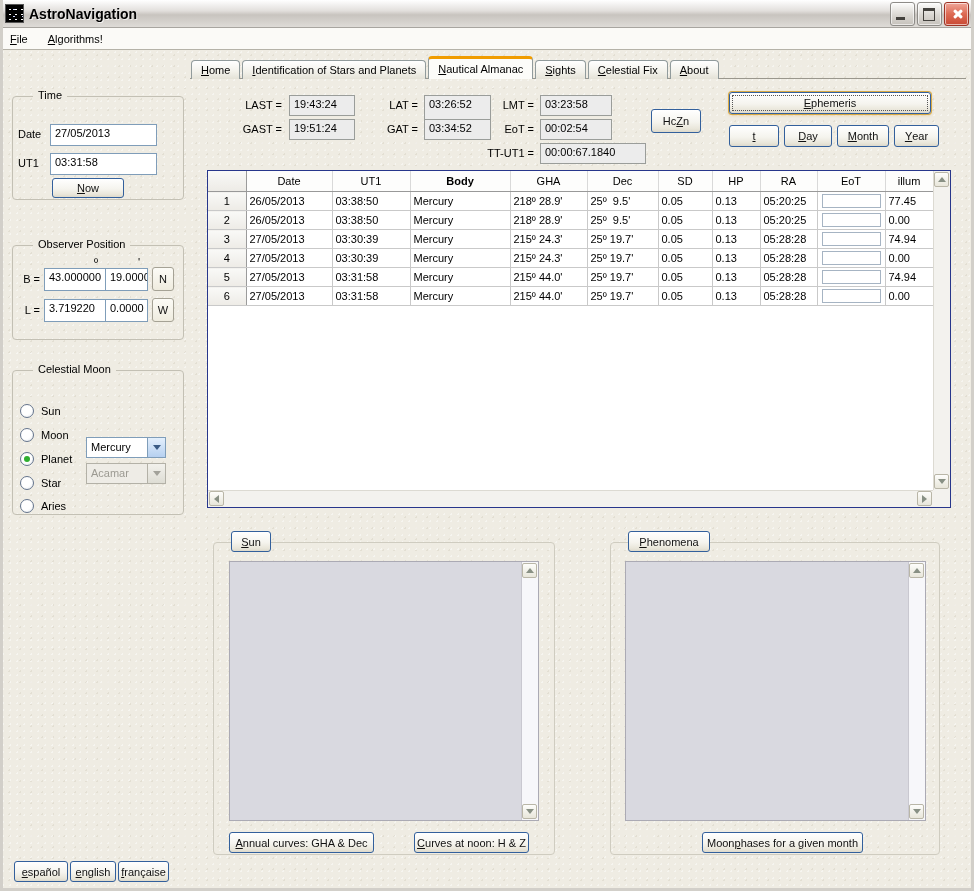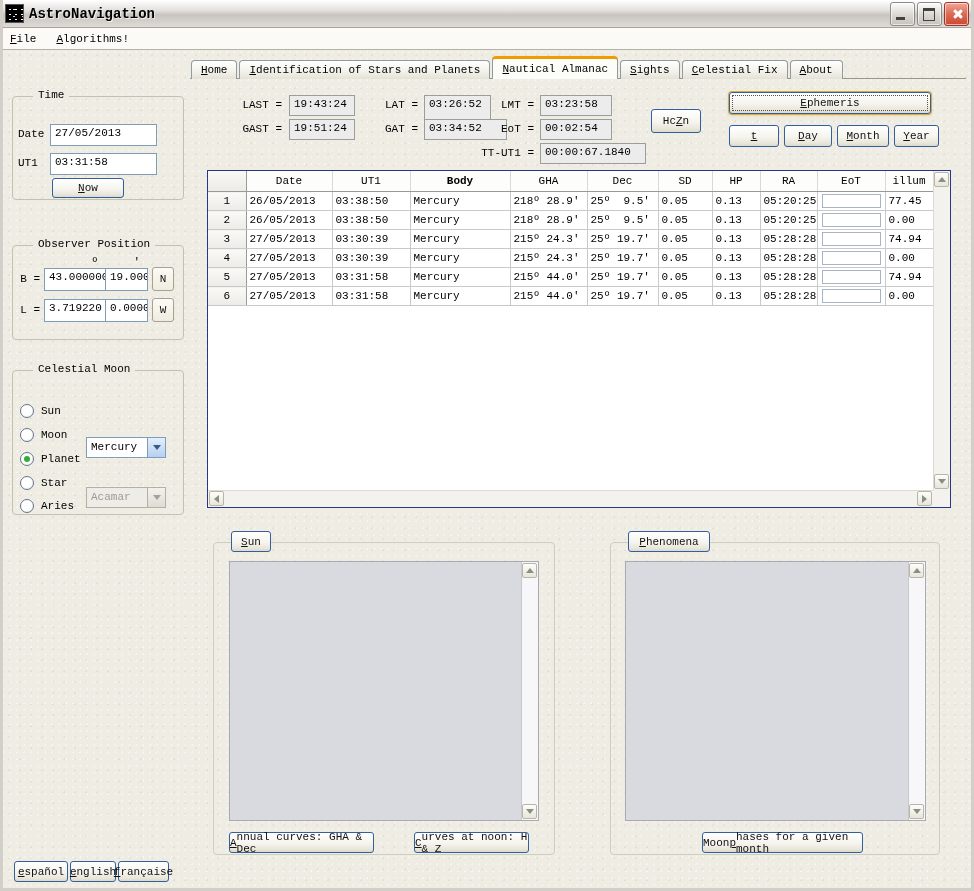--- a/index.html
+++ b/index.html
@@ -1,18 +1,18 @@
 <!DOCTYPE html>
 <html><head>
 <meta charset="utf-8">
 <style>
   html,body { margin:0; padding:0; background:#9a9890; }
   #window {
     position:relative; width:974px; height:891px; overflow:hidden;
-    font-family:Liberation Mono, monospace; font-size:11px; color:#000;
+    font-family:Liberation Sans, sans-serif; font-size:11px; color:#000;
     background-color:#efece3;
     background-image: radial-gradient(rgba(255,255,255,.45) 1px, transparent 1px),
                       radial-gradient(rgba(198,192,176,.30) 1px, transparent 1px);
     background-size:7px 7px, 11px 11px; background-position:0 0, 4px 6px;
   }
   #window::after { content:""; position:absolute; inset:0; border:3px solid #d2cfc9; border-top:none; pointer-events:none; z-index:60; }
 
   
   .titlebar { position:absolute; left:0; top:0; right:0; height:28px;
     background:linear-gradient(180deg,#ffffff 0%,#e2dfdc 40%,#c8c4bf 55%,#dedbd7 100%);
@@ -92,21 +92,21 @@
   
   .radio-row { position:absolute; left:20px; display:flex; align-items:center; gap:7px; height:16px;margin-top:12px; }
   .radio { width:12px; height:12px; border-radius:50%; border:1px solid #64748c;
     background:radial-gradient(circle at 35% 30%, #fff 55%, #dfe4ea); position:relative; }
   .radio.sel::after { content:""; position:absolute; left:3px; top:3px; width:6px; height:6px; border-radius:50%; background:#2fae2f; }
   .combo { position:absolute; height:21px; background:#fff; border:1px solid #7f9db9; box-sizing:border-box; }
   .combo-value { position:absolute; left:4px; top:3px; white-space:nowrap; }
   .combo-btn { position:absolute; right:0; top:0; bottom:0; width:17px; display:flex; align-items:center; justify-content:center;
     background:linear-gradient(180deg,#e3effc,#b6d0f0); border-left:1px solid #7f9db9; }
   .combo-btn .tri.t-down { border-top-color:#3a5a84; }
-  .combo.disabled { background:#eeece6; border-color:#b3b1a7;margin-top:24px; }
+  .combo.disabled { background:#eeece6; border-color:#b3b1a7; }
   .combo.disabled .combo-value { color:#9c9a92; }
   .combo.disabled .combo-btn { background:linear-gradient(180deg,#f2f1ec,#deddd4); border-left-color:#b3b1a7; }
   .combo.disabled .combo-btn .tri.t-down { border-top-color:#a3a29a; }
 
   
   .listbox { position:absolute; background:#d9d9e0; border:1px solid #abaab4; box-sizing:border-box; }
   .listbox .vscroll { background:#f7f7fa; border-left:1px solid #c9c8d0; }
 </style>
 </head>
 <body>
@@ -204,21 +204,21 @@
   </div>
 
   <span class="flabel" style="left:226px;top:99px;width:56px">LAST =</span>
   <div class="field ro" style="left:289px;top:95px;width:66px;height:21px">19:43:24</div>
   <span class="flabel" style="left:226px;top:123px;width:56px">GAST =</span>
   <div class="field ro" style="left:289px;top:119px;width:66px;height:21px">19:51:24</div>
 
   <span class="flabel" style="left:368px;top:99px;width:50px">LAT =</span>
   <div class="field ro" style="left:424px;top:95px;width:67px;height:31px">03:26:52</div>
   <span class="flabel" style="left:368px;top:123px;width:50px">GAT =</span>
-  <div class="field ro" style="left:424px;top:119px;width:83px;height:21px">03:34:52</div>
+  <div class="field ro" style="left:424px;top:119px;width:67px;height:21px">03:34:52</div>
 
   <span class="flabel" style="left:478px;top:99px;width:56px">LMT =</span>
   <div class="field ro" style="left:540px;top:95px;width:72px;height:21px">03:23:58</div>
   <span class="flabel" style="left:478px;top:123px;width:56px">EoT =</span>
   <div class="field ro" style="left:540px;top:119px;width:72px;height:21px">00:02:54</div>
   <span class="flabel" style="left:460px;top:147px;width:74px">TT-UT1 =</span>
   <div class="field ro" style="left:540px;top:143px;width:106px;height:21px">00:00:67.1840</div>
 
   <div class="btn" style="left:651px;top:109px;width:50px;height:24px">Hc <u>Z</u>n</div>
   <div class="btn focused" style="left:729px;top:92px;width:202px;height:22px"><u>E</u>phemeris</div>

